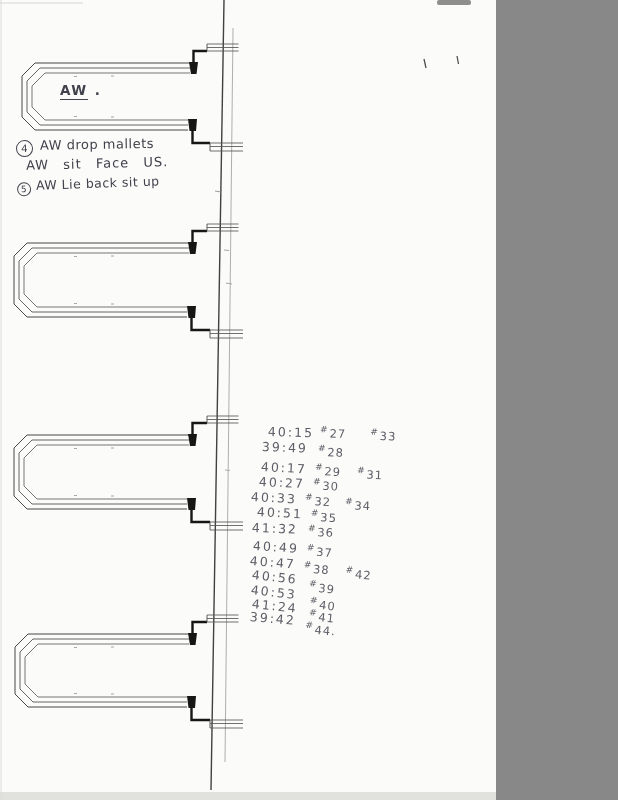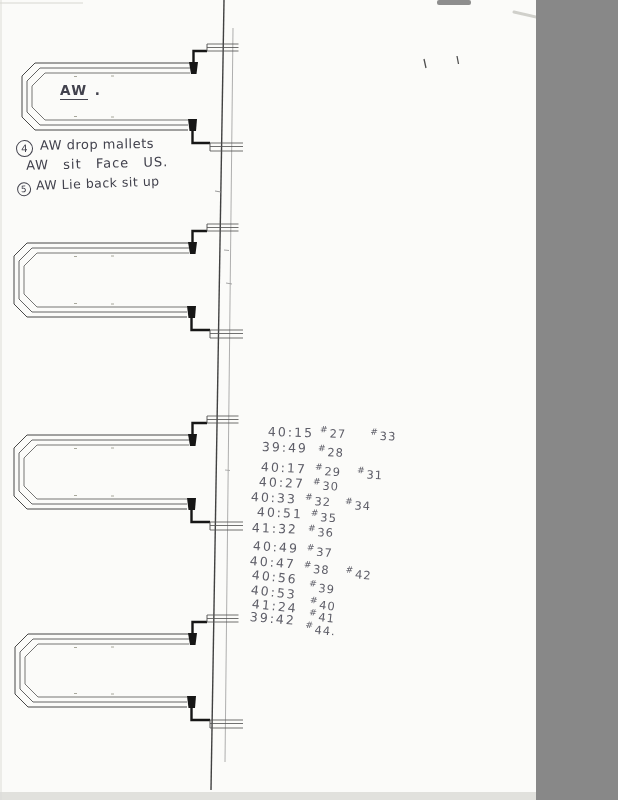--- a/index.html
+++ b/index.html
@@ -1,17 +1,17 @@
 <!DOCTYPE html>
 <html><head>
 <meta charset="utf-8">
 <style>
   html,body{margin:0;padding:0;background:#888;}
   .page{
-    position:relative;width:536px;height:800px;overflow:hidden;
+    position:relative;width:496px;height:800px;overflow:hidden;
     background:var(--paper,#fbfbf9);
     font-family:"DejaVu Sans", sans-serif;
   }
   svg{position:absolute;left:0;top:0;}
   .hw{position:absolute;white-space:nowrap;color:var(--ink,#42424d);}
   .label-aw{left:60px;top:82px;font-size:13.5px;font-weight:600;letter-spacing:1.5px;}
   .label-aw .u{border-bottom:1.4px solid var(--ink,#42424d);padding-bottom:1px;}
   .label-aw .dot{margin-left:7px;font-weight:700;}
   .note1{left:16px;top:137px;font-size:13px;transform:rotate(-1deg);letter-spacing:.5px;}
   .note2{left:26px;top:156px;font-size:13px;transform:rotate(-1.5deg);letter-spacing:1px;word-spacing:9px;}

